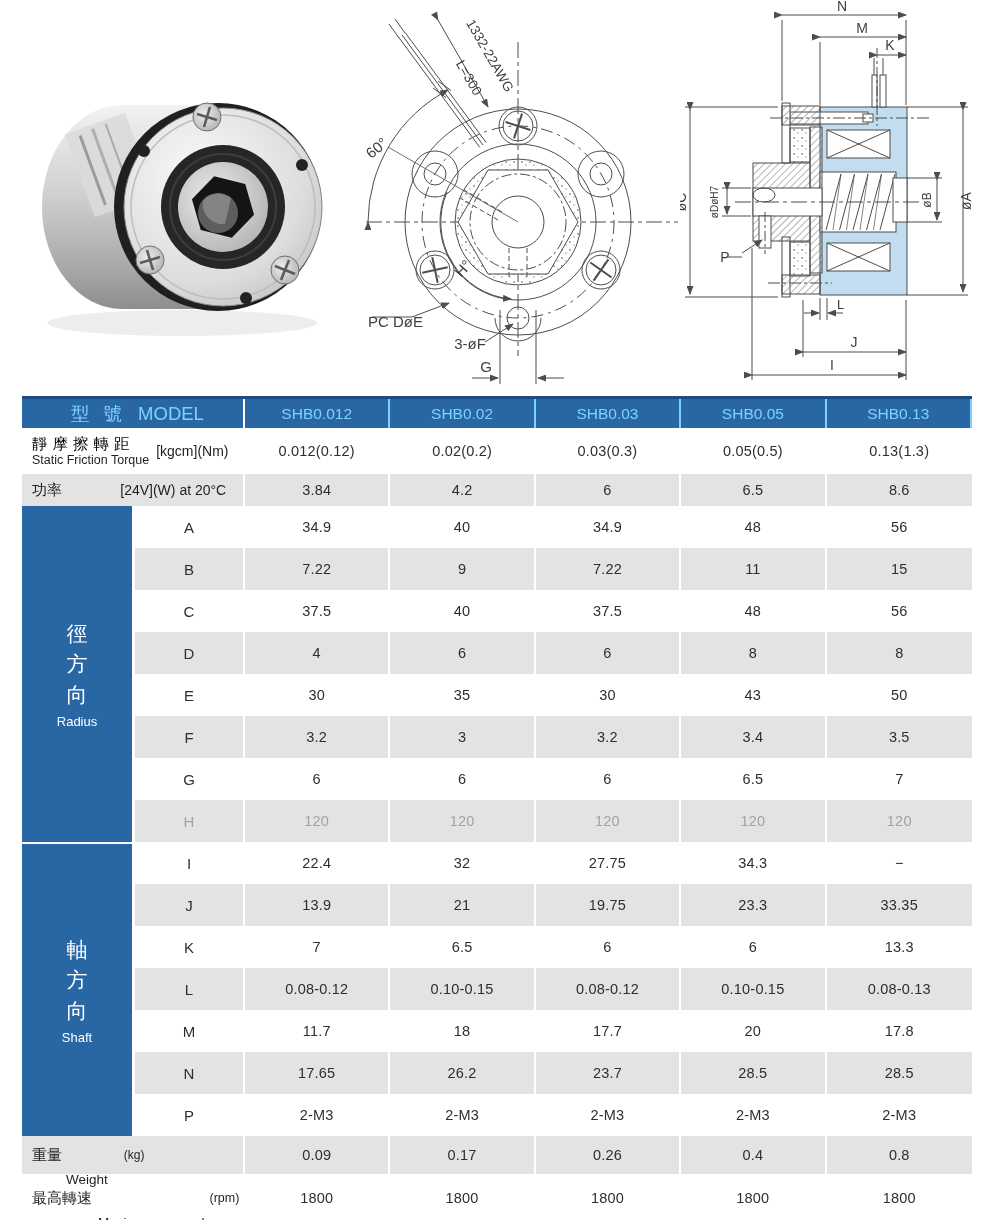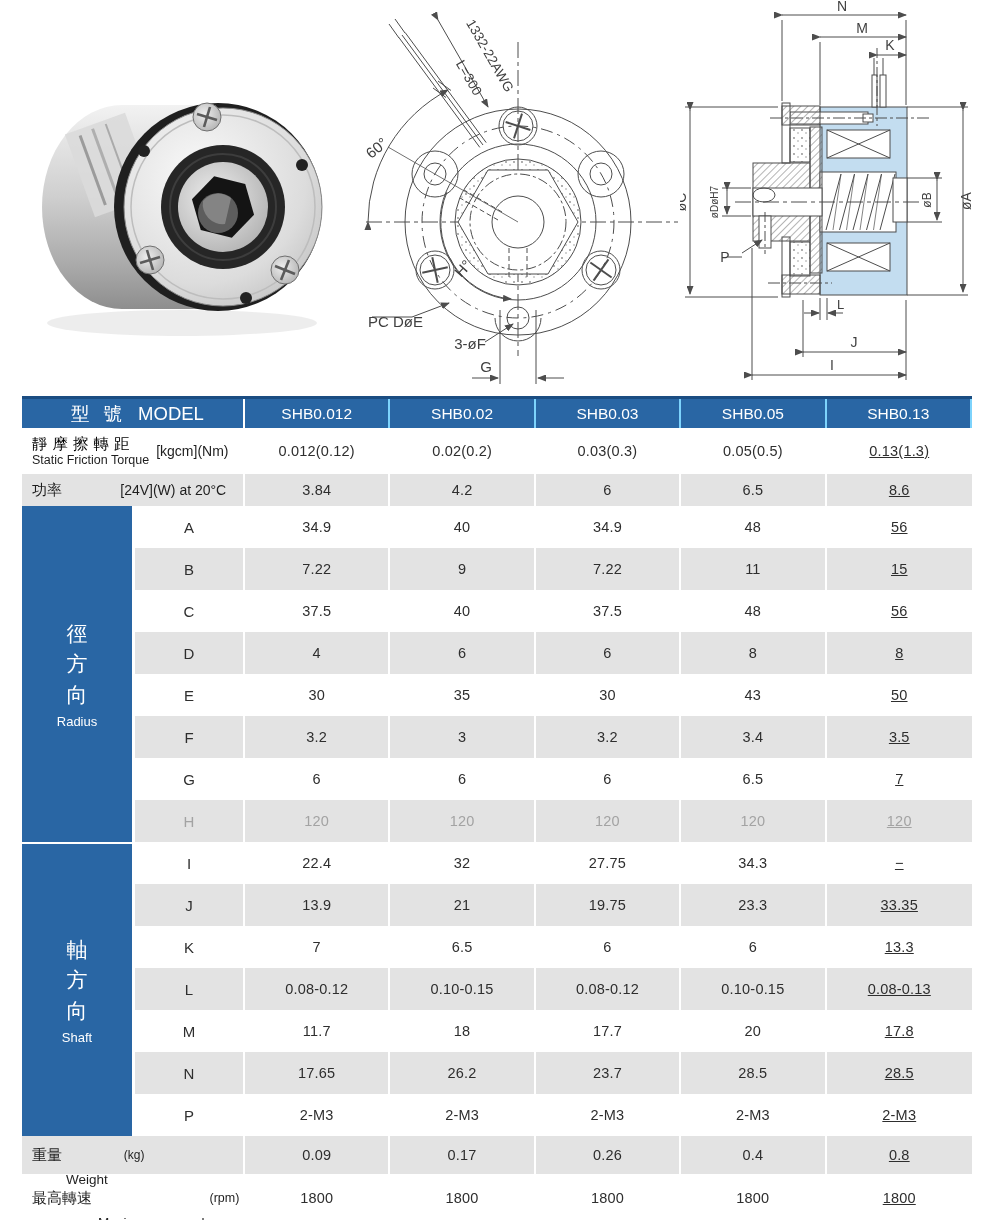--- a/index.html
+++ b/index.html
@@ -7,25 +7,25 @@
   .figures{position:relative;height:396px;}
   .fig{position:absolute;}
   #photo-svg{left:22px;top:55px;}
   #front-svg{left:352px;top:0px;}
   #side-svg{left:680px;top:0px;}
 
   .spec-table{margin-left:22px;width:950px;}
   .row{display:flex;}
   .cell{display:flex;align-items:center;justify-content:center;box-sizing:border-box;}
   .val{width:145.4px;border-right:2px solid #fff;font-size:14.5px;letter-spacing:.2px;}
-  .row .val:last-child, .dim-row .val:last-child{border-right:none;text-decoration:underline;}
+  .row .val:last-child, .dim-row .val:last-child{border-right:none;}
   .label-cell{width:223px;border-right:2px solid #fff;justify-content:flex-start;padding-left:10px;}
 
   .header-row{height:32px;background:#2966a4;border-top:3px solid #1b4d82;box-sizing:border-box;}
-  .header-row .cell{color:#ffffff;}
+  .header-row .cell{color:#7dd3fc;}
   .header-label{justify-content:center;font-size:18.5px;}
   .header-label .zh{letter-spacing:14px;margin-right:2px;}
   .model-cell{width:145.4px;font-size:15.5px;border-right:2px solid #7dd3fc;}
 
   .torque-row{height:46px;background:#fff;}
   .spec-stack{display:flex;flex-direction:column;align-items:flex-start;line-height:1.15;}
   .spec-stack .zh{font-size:15.5px;letter-spacing:5px;color:#000000;}
   .spec-stack .en{font-size:12.5px;color:#1e1e1e;}
   .unit{font-size:14px;margin-left:7px;color:#1e1e1e;}
 

